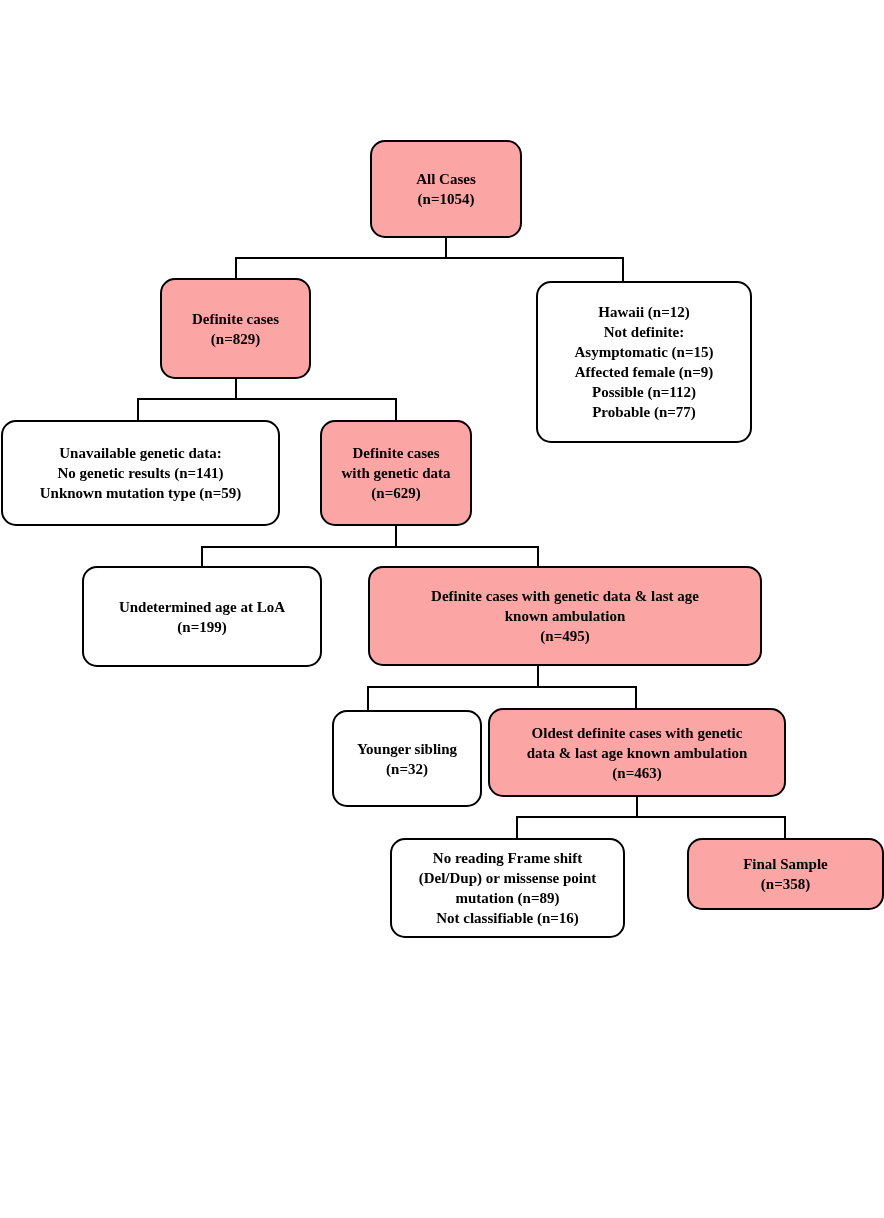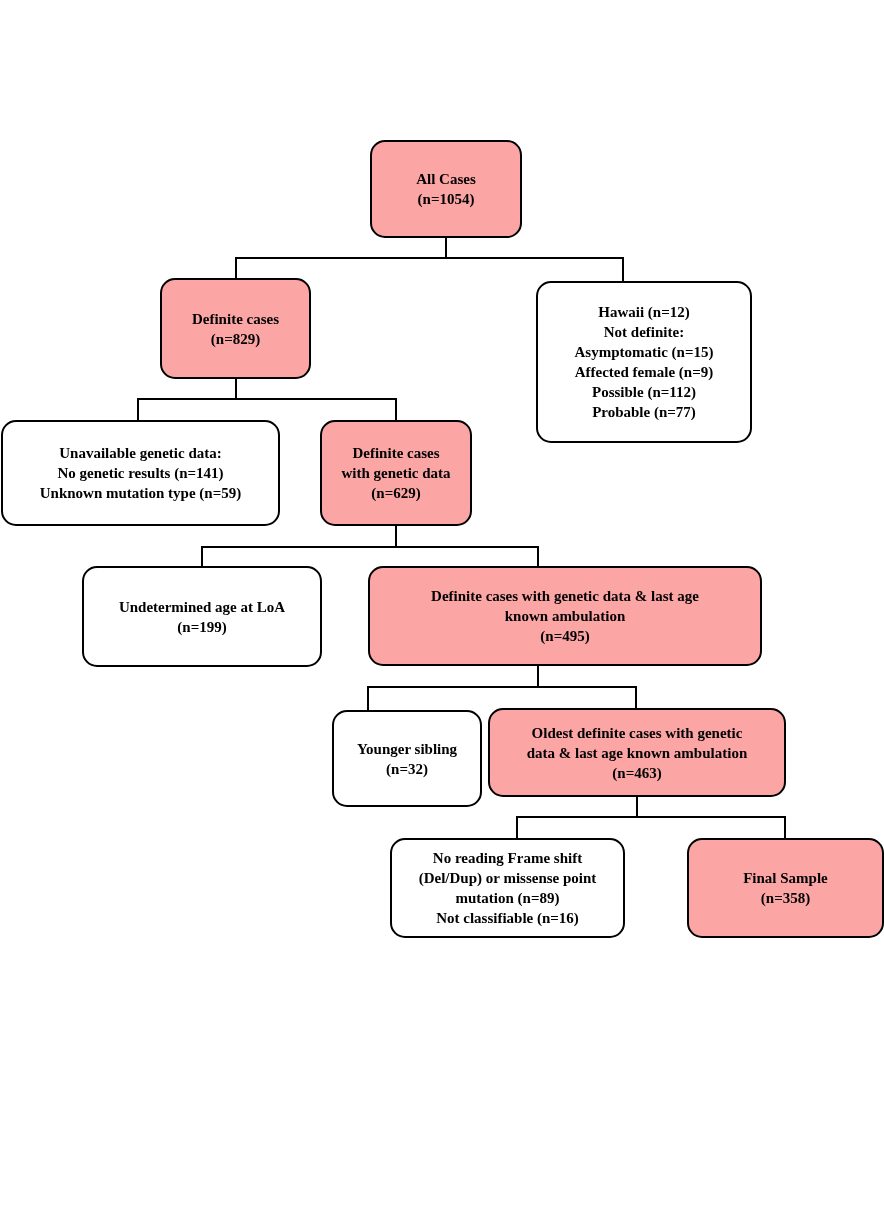--- a/index.html
+++ b/index.html
@@ -125,18 +125,18 @@
 (n=463)</div>
   </div>
 
   <div class="node" style="left:390px;top:838px;width:235px;height:100px;">
     <div class="node-text">No reading Frame shift
 (Del/Dup) or missense point
 mutation (n=89)
 Not classifiable (n=16)</div>
   </div>
 
-  <div class="node gray" style="left:687px;top:838px;width:197px;height:100px;">
+  <div class="node gray" style="left:687px;top:838px;width:197px;height:72px;">
     <div class="node-text">Final Sample
 (n=358)</div>
   </div>
 
 </div>
 
 </body></html>

